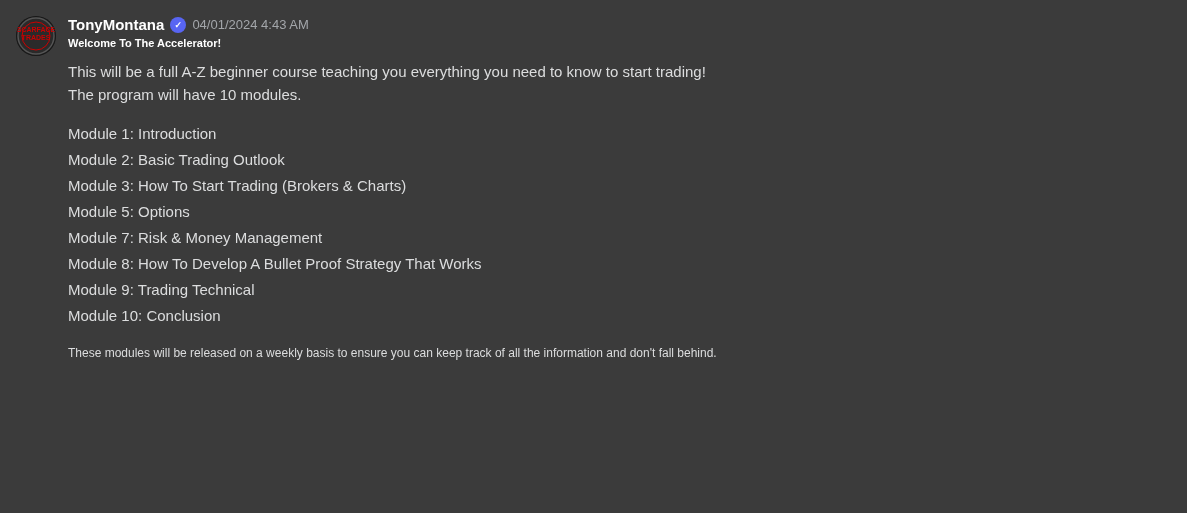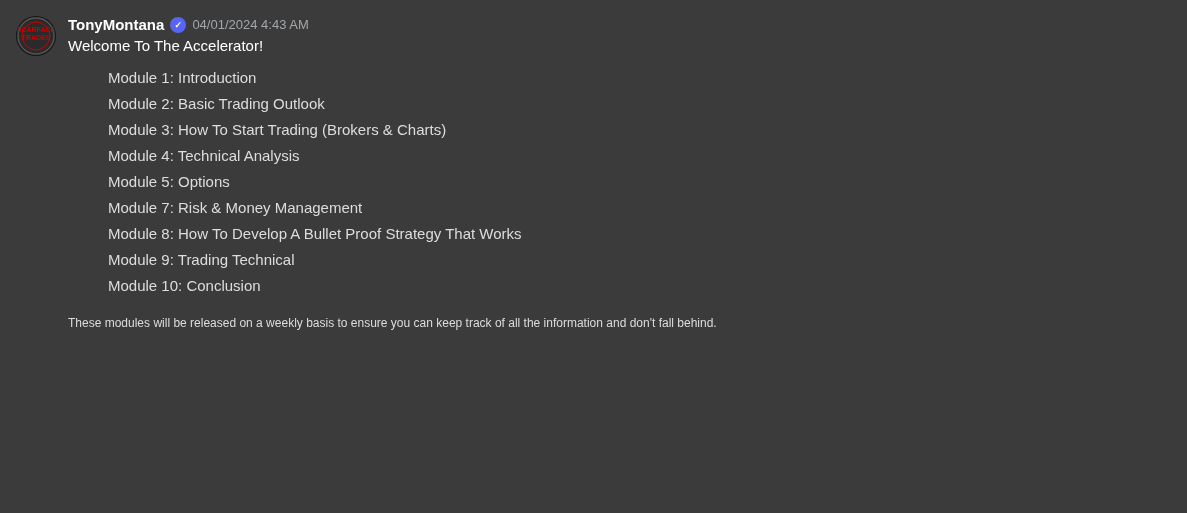--- a/index.html
+++ b/index.html
@@ -77,22 +77,22 @@
       font-weight: 400;
     }
 
     .message-body {
       display: flex;
       flex-direction: column;
       gap: 0;
     }
 
     .message-title {
-      font-size: 15px;
-      font-weight: 400;
+      font-size: 11px;
+      font-weight: 700;
       color: #ffffff;
       margin-bottom: 12px;
     }
 
     .message-intro {
       font-size: 15px;
       color: #dcddde;
       line-height: 1.5;
       margin-bottom: 16px;
     }
@@ -101,21 +101,20 @@
       display: flex;
       flex-direction: column;
       gap: 2px;
       margin-bottom: 16px;
     }
 
     .module-item {
       font-size: 15px;
       color: #dcddde;
       line-height: 1.6;
-      margin-left: 40px;
     }
 
     .message-footer {
       font-size: 12px;
       color: #dcddde;
       line-height: 1.5;
     }
 
     
     .avatar-logo {
@@ -144,27 +143,30 @@
       <span class="username">TonyMontana</span>
       <div class="verified-icon">
         <span class="verified-checkmark">✓</span>
       </div>
       <span class="timestamp">04/01/2024 4:43 AM</span>
     </div>
 
     <div class="message-body">
       <div class="message-title">Welcome To The Accelerator!</div>
 
+      <div class="message-intro">
+        <span>This will be a full A-Z beginner course teaching you everything you need to know to start trading!</span><br>
+        <span>The program will have 10 modules.</span>
+      </div>
 
       <div class="modules-list">
 
       <div class="module-item">Module 1: Introduction</div>
           <div class="module-item">Module 2: Basic Trading Outlook</div>
           <div class="module-item">Module 3: How To Start Trading (Brokers &amp; Charts)</div>
-          <div class="module-item">Module 4: Technical Analysis</div>
           <div class="module-item">Module 5: Options</div>
           <div class="module-item">Module 7: Risk &amp; Money Management</div>
           <div class="module-item">Module 8: How To Develop A Bullet Proof Strategy That Works</div>
           <div class="module-item">Module 9: Trading Technical</div>
           <div class="module-item">Module 10: Conclusion</div>
         </div>
 
       <div class="message-footer">These modules will be released on a weekly basis to ensure you can keep track of all the information and don't fall behind.</div>
     </div>
   </div>

